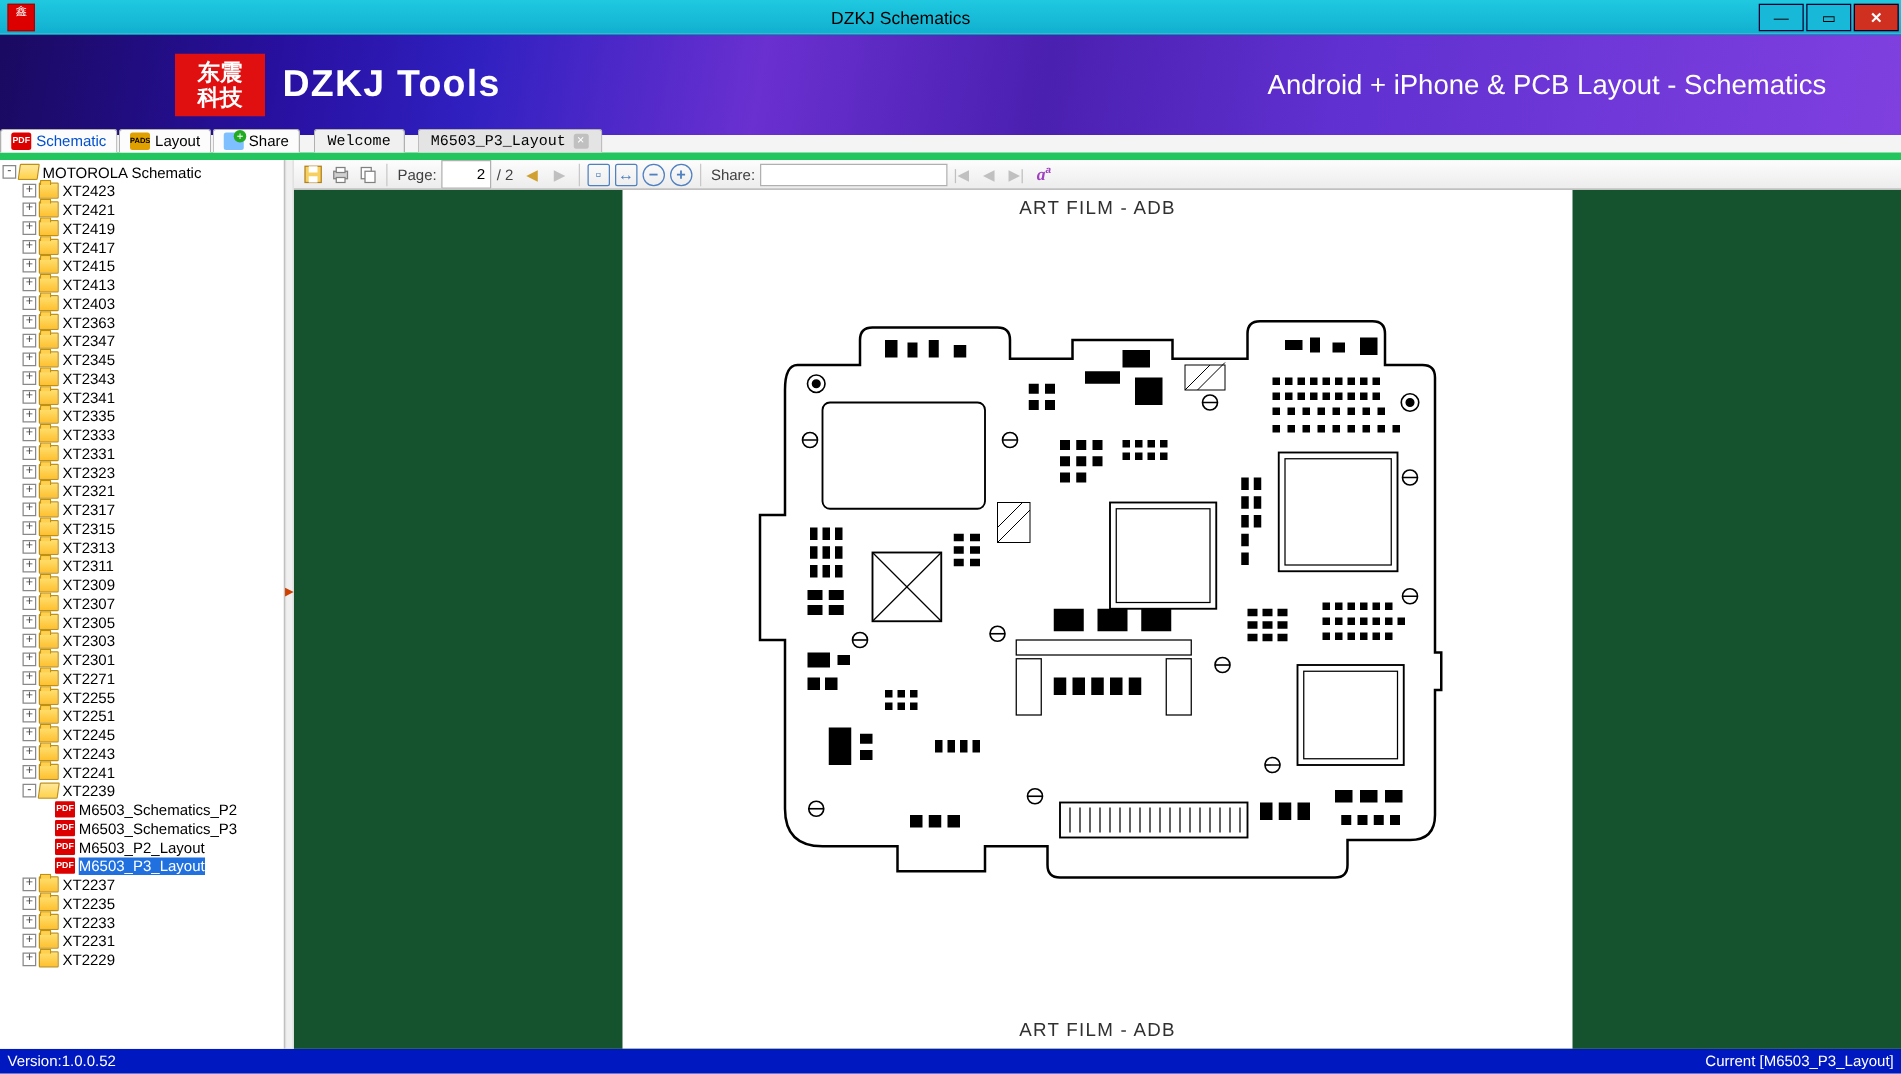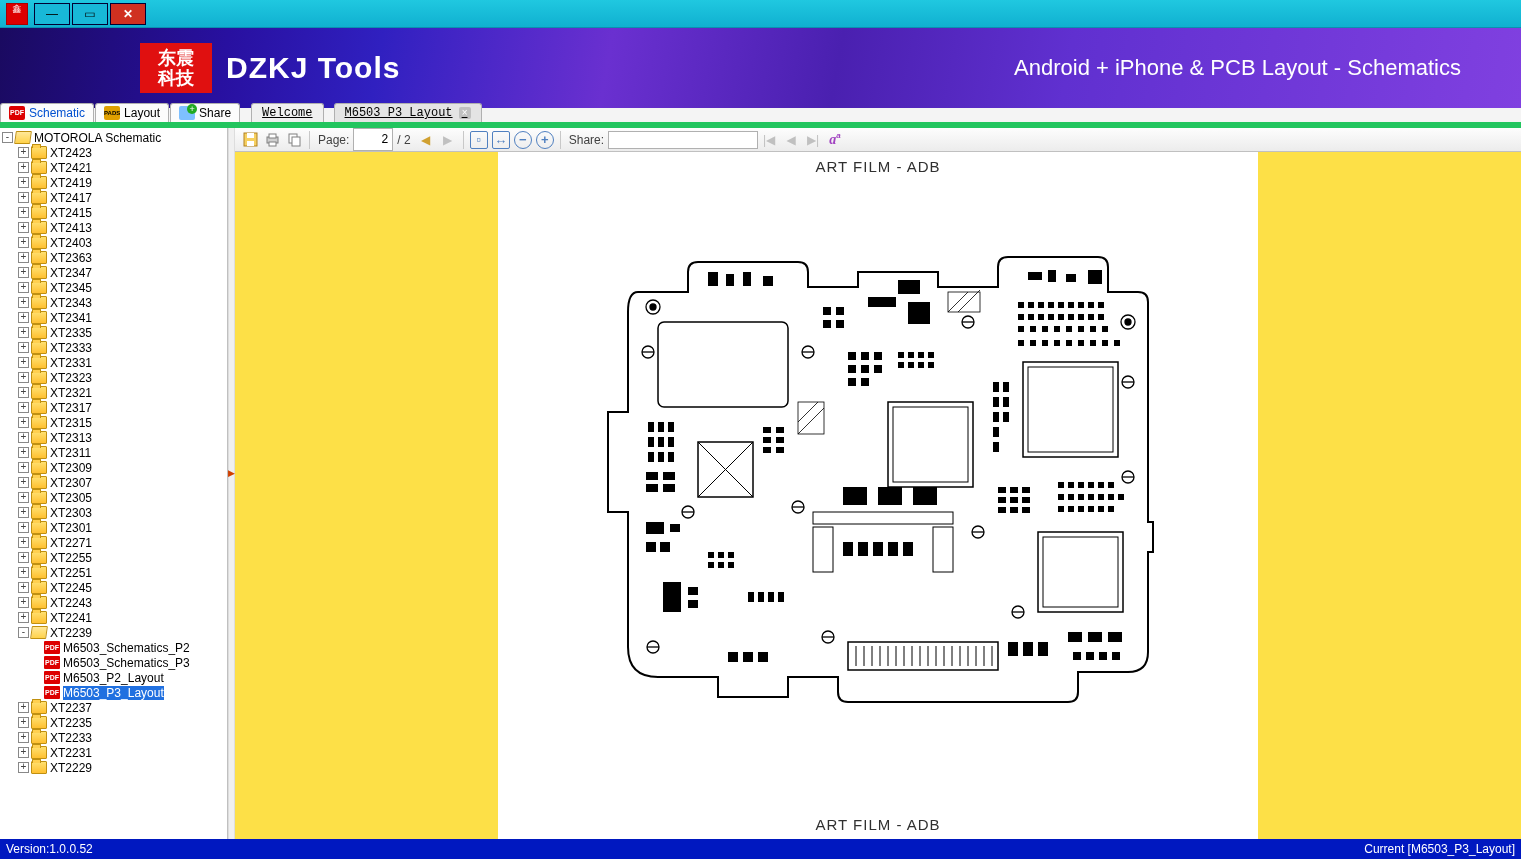--- a/index.html
+++ b/index.html
@@ -20,21 +20,21 @@
 
 
 .outertabs { height:20px; background:#f4f4f4; border-bottom:6px solid #22c55e; display:flex; align-items:flex-end; font-size:12px; }
 .outertabs .otab { height:19px; padding:0 8px; display:flex; align-items:center; border:1px solid #b0b0b0; border-bottom:none; margin-right:1px; background:#fcfcfc; border-radius:3px 3px 0 0; cursor:pointer; }
 .outertabs .otab .ico { width:16px; height:14px; margin-right:4px; }
 .ico-pdf { background:#d00; color:#fff; font-size:7px; font-weight:bold; text-align:center; line-height:14px; border-radius:2px; }
 .ico-pads { background:#e0a000; color:#000; font-size:6px; font-weight:bold; text-align:center; line-height:14px; border-radius:2px; }
 .ico-share { background:#7ec0ff; position:relative; border-radius:2px; }
 .ico-share::after { content:"+"; position:absolute; right:-2px; top:-2px; width:10px; height:10px; border-radius:50%; background:#2a2; color:#fff; font-size:9px; text-align:center; line-height:10px; }
 .outertabs .otab.schem span { color:#0050d0; }
-.outertabs .doctab { height:19px; padding:0 10px; border:1px solid #b0b0b0; border-bottom:none; margin-left:10px; background:#f0f0f0; display:flex; align-items:center; border-radius:3px 3px 0 0; font-family:"Courier New",monospace; font-size:12px; cursor:pointer;text-decoration:underline; }
+.outertabs .doctab { height:19px; padding:0 10px; border:1px solid #b0b0b0; border-bottom:none; margin-left:10px; background:#f0f0f0; display:flex; align-items:center; border-radius:3px 3px 0 0; font-family:"Courier New",monospace; font-size:12px; cursor:pointer; }
 .outertabs .doctab.active { background:#e4e4e4; }
 .outertabs .doctab .x { width:12px; height:12px; margin-left:6px; background:#c0c0c0; color:#fff; font-size:10px; text-align:center; line-height:12px; border-radius:2px; cursor:pointer; }
 
 
 .main { display:flex; height:711px; }
 
 
 .treepanel { width:228px; border-right:1px solid #c0c0c0; background:#fff; overflow:hidden; position:relative; display:flex; }
 .tree { flex:1; overflow-y:auto; font-family:"SimSun","Courier New",monospace; font-size:12px; padding:2px 0; }
 .tree::-webkit-scrollbar { width:18px; }
@@ -61,35 +61,36 @@
 .toolbar .tbtn { width:20px; height:20px; margin:0 1px; display:flex; align-items:center; justify-content:center; border:1px solid transparent; cursor:pointer; font-size:14px; color:#404040; }
 .toolbar .sep { width:1px; height:18px; background:#c8c8c8; margin:0 4px; }
 .toolbar .lbl { margin:0 4px; color:#404040; }
 .toolbar input.page { width:40px; height:18px; text-align:right; padding-right:4px; border:1px solid #b0b0b0; font-size:12px; }
 .toolbar input.find { width:150px; height:18px; border:1px solid #b0b0b0; font-size:12px; padding:0 4px; }
 .toolbar .nav { color:#d0a030; font-size:12px; }
 .toolbar .nav.dis { color:#c0c0c0; }
 .toolbar .zoom { width:18px; height:18px; border:1.5px solid #5080c0; border-radius:50%; color:#5080c0; font-size:13px; font-weight:bold; line-height:15px; text-align:center; }
 .toolbar .smfont { color:#a040c0; font-style:italic; font-weight:bold; font-family:serif; }
 
-.page-area { flex:1; display:flex; justify-content:center; overflow:auto; background:#fde047; padding:0; }
+.page-area { flex:1; display:flex; justify-content:center; overflow:auto; background:#14532d; padding:0; }
 .page { width:760px; background:#fff; margin:0; min-height:100%; position:relative; font-family:"Courier New",monospace; }
 .page .hdr { position:absolute; top:6px; left:0; right:0; text-align:center; font-size:15px; color:#303030; letter-spacing:1px; }
 .page .ftr { position:absolute; bottom:6px; left:0; right:0; text-align:center; font-size:15px; color:#303030; letter-spacing:1px; }
 .pcb { position:absolute; top:100px; left:100px; width:560px; height:460px; }
 
 
 .statusbar { height:20px; background:#0018c0; color:#fff; font-family:"SimSun","Courier New",monospace; font-size:12px; display:flex; align-items:center; padding:0 6px; }
 .statusbar .right { margin-left:auto; }
 </style>
 </head>
 <body>
 
 <div class="titlebar">
   <div class="icon">鑫</div>
+  <div class="title">DZKJ Schematics</div>
   <div class="winbtn">—</div>
   <div class="winbtn">▭</div>
   <div class="winbtn close">✕</div>
 </div>
 
 <div class="banner">
   <div class="logo">东震<br>科技</div>
   <div class="brand">DZKJ Tools</div>
   <div class="tagline">Android + iPhone &amp; PCB Layout - Schematics</div>
 </div>

